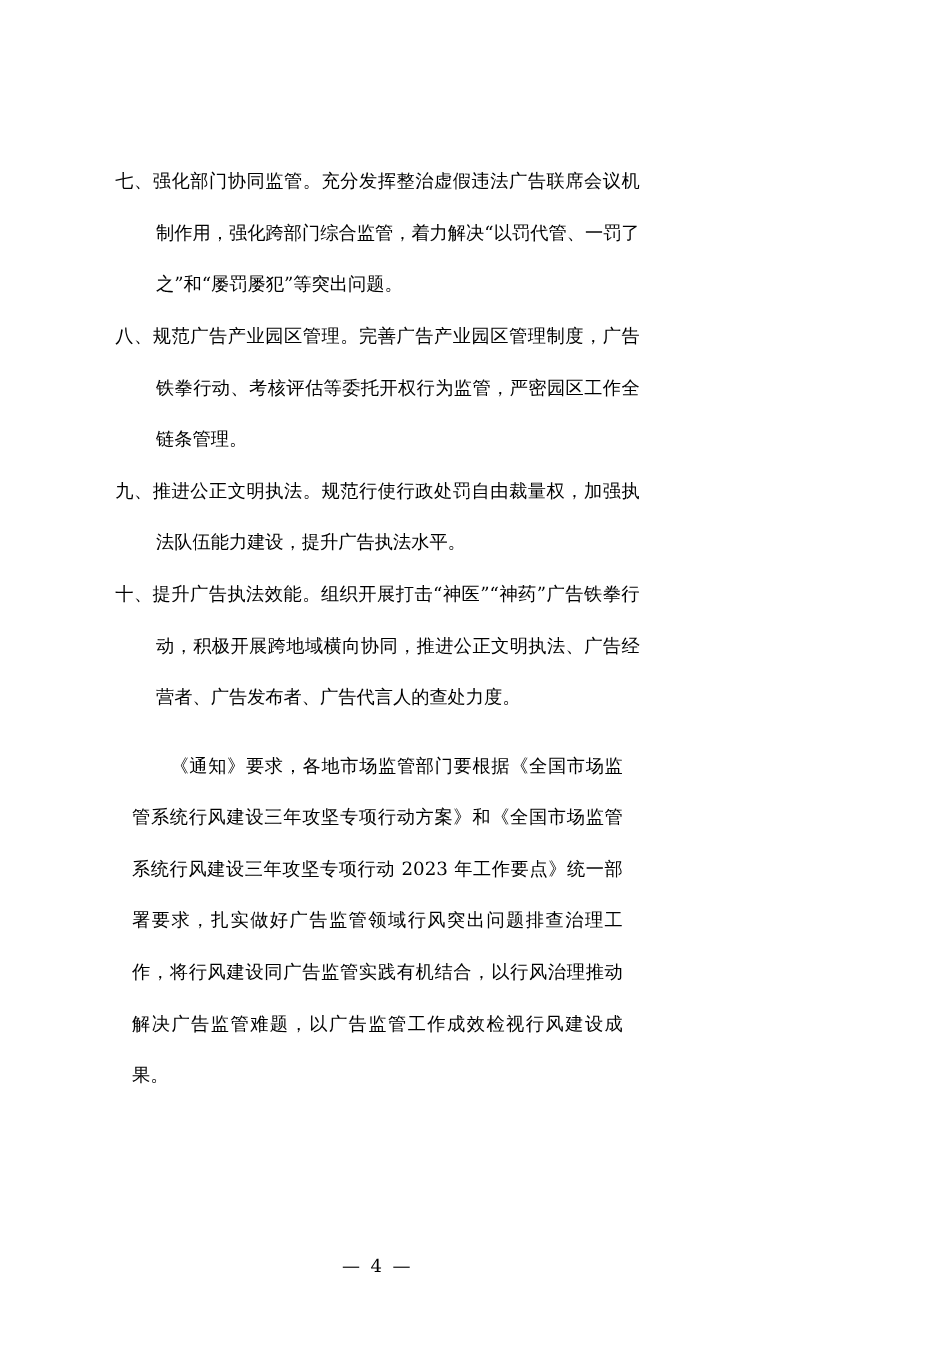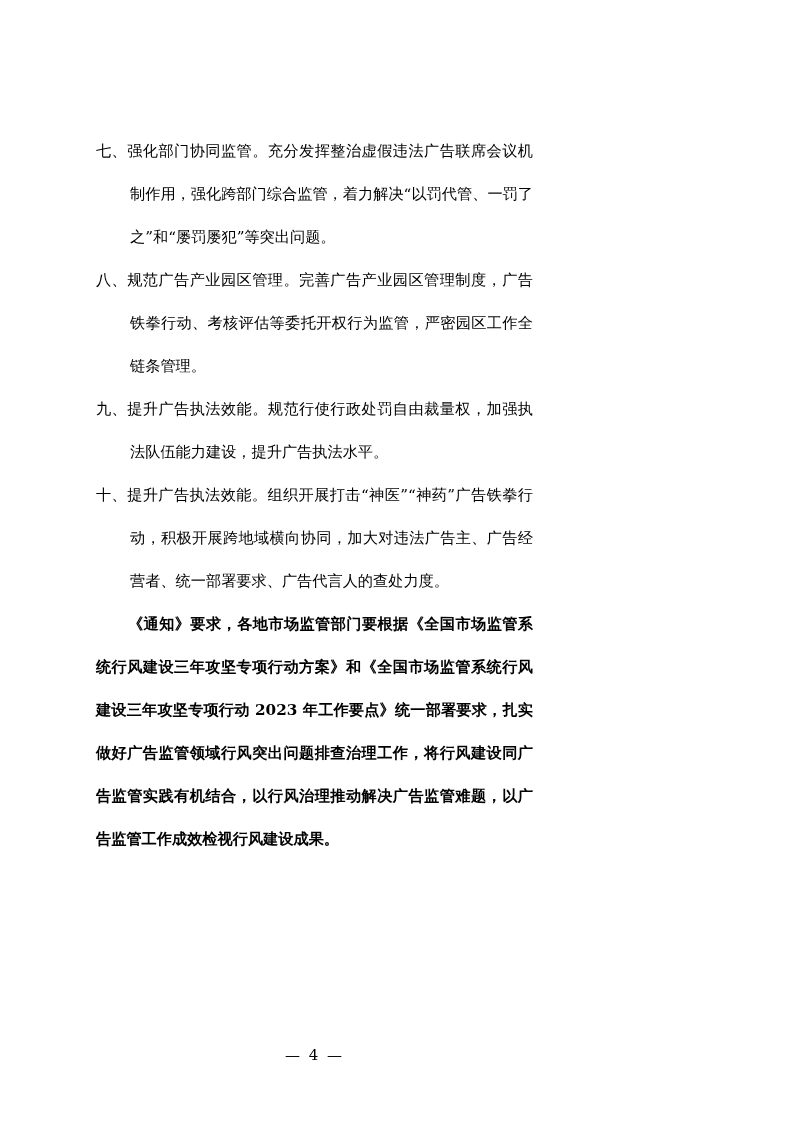--- a/index.html
+++ b/index.html
@@ -36,44 +36,43 @@
     text-indent: 0;
   }
   
   p.item {
     margin: 0 0 0 0;
     padding-left: 34px;
     text-indent: -34px;
   }
   
   p.closing {
-    margin: 0;
+    margin: 14px;
     text-indent: 32px;
-    font-weight: bold;
   }
   .page-number {
     position: absolute;
     left: 0;
     right: 0;
     bottom: 58px;
     text-align: center;
     font-size: 15px;
     letter-spacing: 2px;
     font-family: "DejaVu Serif", "Liberation Serif", serif;
   }
 </style>
 </head>
 <body>
 
 <div class="page">
   <div class="body-text">
 
     <p class="para item">七、强化部门协同监管。充分发挥整治虚假违法广告联席会议机制作用，强化跨部门综合监管，着力解决“以罚代管、一罚了之”和“屡罚屡犯”等突出问题。</p>
     <p class="para item">八、规范广告产业园区管理。完善广告产业园区管理制度，广告铁拳行动、考核评估等委托开权行为监管，严密园区工作全链条管理。</p>
-    <p class="para item">九、提升广告执法效能。规范行使行政处罚自由裁量权，加强执法队伍能力建设，提升广告执法水平。</p>
-    <p class="para item">十、提升广告执法效能。组织开展打击“神医”“神药”广告铁拳行动，积极开展跨地域横向协同，加大对违法广告主、广告经营者、统一部署要求、广告代言人的查处力度。</p>
+    <p class="para item">九、推进公正文明执法。规范行使行政处罚自由裁量权，加强执法队伍能力建设，提升广告执法水平。</p>
+    <p class="para item">十、提升广告执法效能。组织开展打击“神医”“神药”广告铁拳行动，积极开展跨地域横向协同，推进公正文明执法、广告经营者、广告发布者、广告代言人的查处力度。</p>
 
     <p class="para closing">《通知》要求，各地市场监管部门要根据《全国市场监管系统行风建设三年攻坚专项行动方案》和《全国市场监管系统行风建设三年攻坚专项行动 2023 年工作要点》统一部署要求，扎实做好广告监管领域行风突出问题排查治理工作，将行风建设同广告监管实践有机结合，以行风治理推动解决广告监管难题，以广告监管工作成效检视行风建设成果。</p>
 
   </div>
 
   <div class="page-number">— 4 —</div>
 </div>
 
 </body></html>

